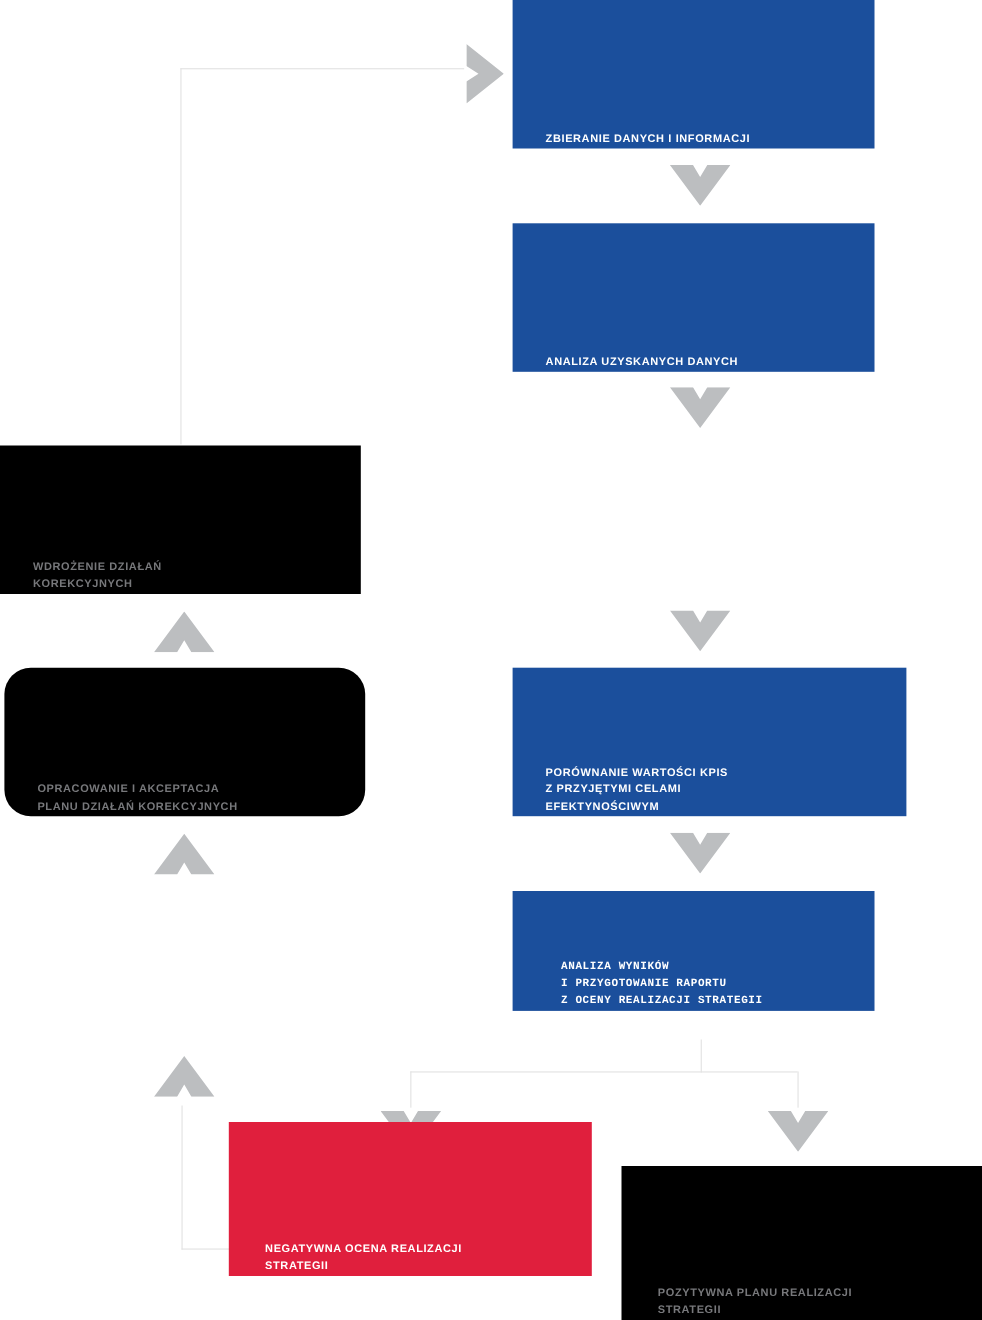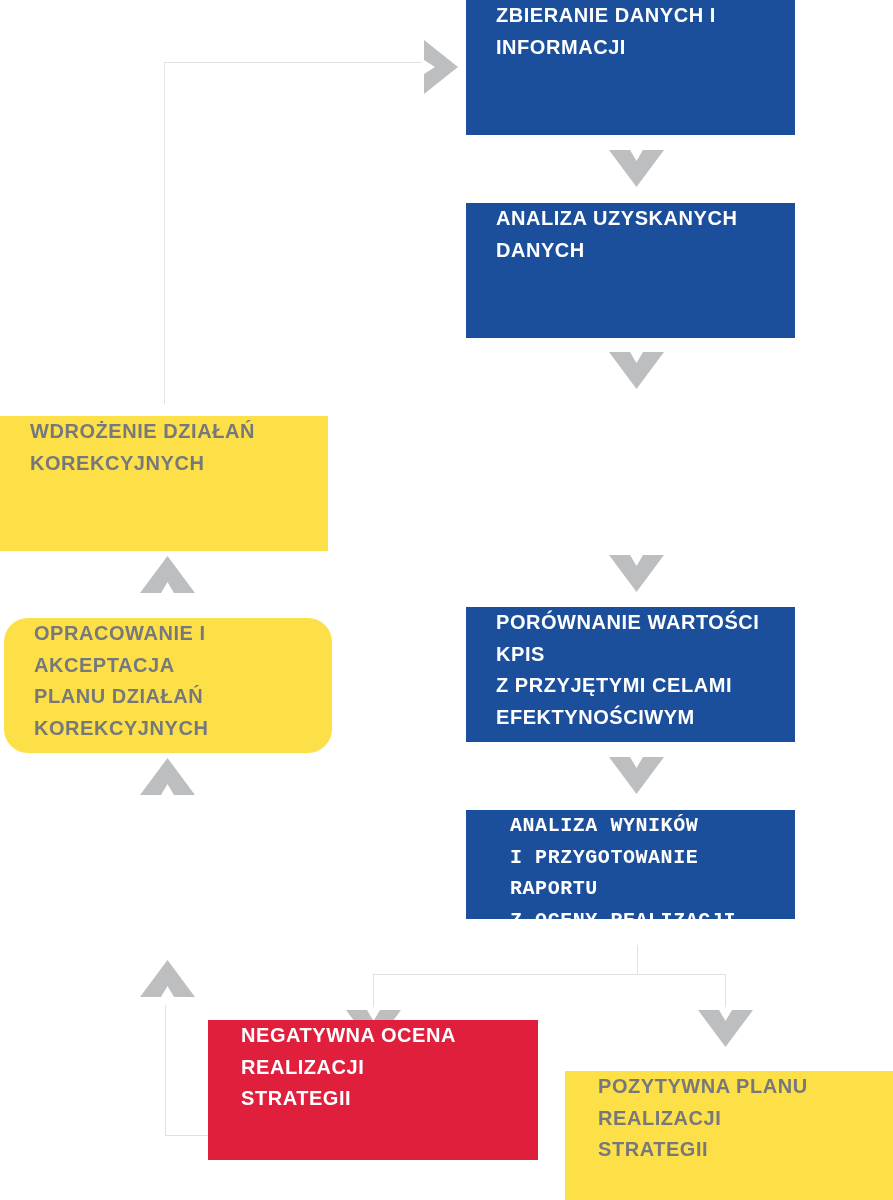--- a/index.html
+++ b/index.html
@@ -15,37 +15,36 @@
     width: 893px;
     height: 1200px;
     overflow: hidden;
     background: #ffffff;
   }
   .node {
     position: absolute;
     box-sizing: border-box;
     display: flex;
     flex-direction: column;
-    justify-content: flex-start;
+    justify-content: flex-end;
     font-weight: bold;
-    font-size: 20px;
+    font-size: 10px;
     letter-spacing: 0.55px;
     line-height: 1.58;
   }
   .node .txt {
     white-space: pre-line;
   }
   .node.blue {
     background: #1b4f9c;
     color: #ffffff;
   }
   .node.yellow {
-    background: #fde047;
+    background: #000000;
     color: #77787b;
-    margin-top: 11px;
   }
   .node.red {
     background: #e01f3d;
     color: #ffffff;
   }
   .chev {
     position: absolute;
     color: #bcbec0;
     line-height: 1;
     font-weight: bold;
@@ -136,21 +135,21 @@
 
   <div class="node blue" style="left:466px; top:0px; width:329px; height:135px; padding:0 30px;">
     <span class="txt">ZBIERANIE DANYCH I INFORMACJI</span>
   </div>
 
   <div class="node blue" style="left:466px; top:203px; width:329px; height:135px; padding:0 30px;">
     <span class="txt">ANALIZA UZYSKANYCH DANYCH</span>
   </div>
 
 
-  <div class="node blue" style="left:466px; top:607px; width:329px; height:135px; padding:0 30px;">
+  <div class="node blue" style="left:466px; top:607px; width:358px; height:135px; padding:0 30px;">
     <span class="txt">PORÓWNANIE WARTOŚCI KPIS
 Z PRZYJĘTYMI CELAMI
 EFEKTYNOŚCIWYM</span>
   </div>
 
   <div class="node blue" style="left:466px; top:810px; width:329px; height:109px; padding:0 44px;font-family:Liberation Mono, monospace;">
     <span class="txt">ANALIZA WYNIKÓW
 I PRZYGOTOWANIE RAPORTU
 Z OCENY REALIZACJI STRATEGII</span>
   </div>

